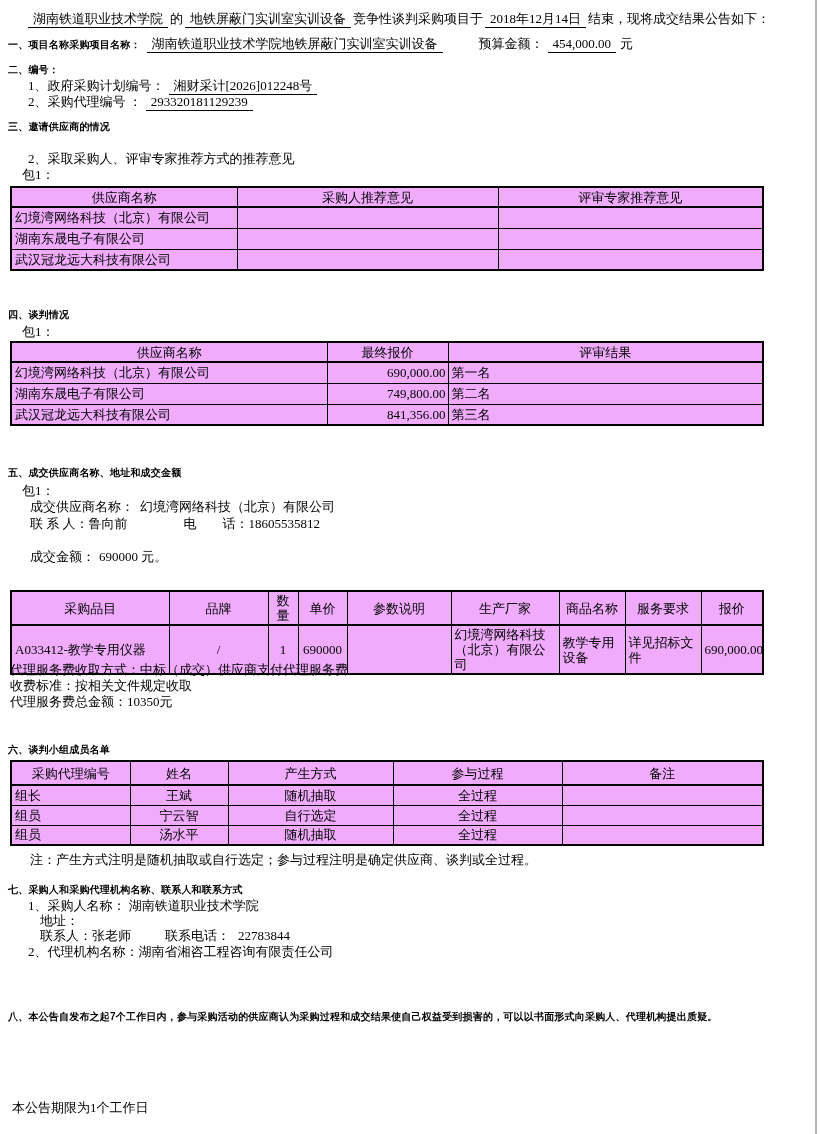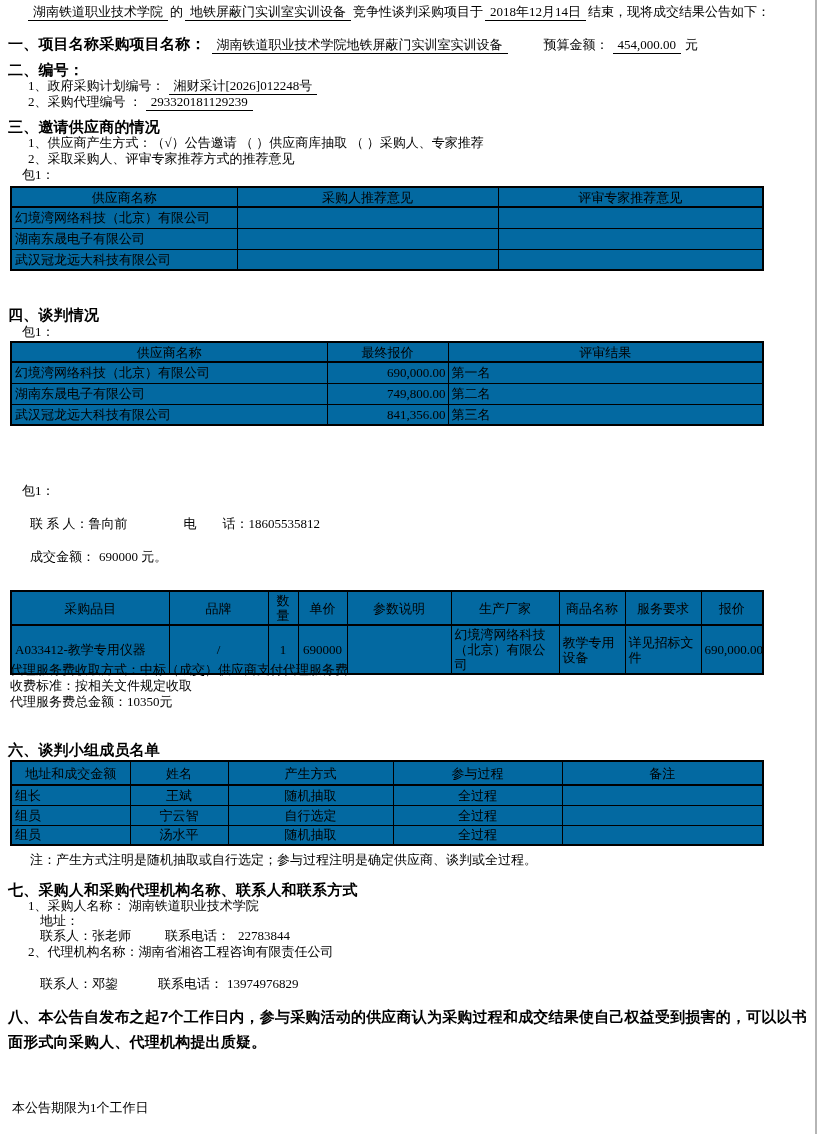--- a/index.html
+++ b/index.html
@@ -1,59 +1,58 @@
 <!DOCTYPE html>
 <html><head>
 <meta charset="utf-8">
 <style>
   *{margin:0;padding:0;box-sizing:border-box}
   html,body{background:#fff}
   body{width:820px;height:1134px;font-family:"Liberation Serif","DejaVu Serif",serif;color:#000}
   .page{position:relative;width:820px;height:1134px;background:#fff;overflow:hidden}
   .abs{position:absolute;font-size:13px;line-height:16px;white-space:nowrap}
-  .h{font-family:"Liberation Sans","DejaVu Sans",sans-serif;font-weight:bold;font-size:15px;letter-spacing:.2px}
+  .h{font-family:"Liberation Sans","DejaVu Sans",sans-serif;font-weight:bold;font-size:10px;letter-spacing:.2px}
   .u{border-bottom:1px solid #000;padding:0 5px 1px}
   .page-edge{position:absolute;top:0;left:815px;width:2px;height:1134px;background:#b5b5b5}
-  table{border-collapse:collapse;table-layout:fixed;position:absolute;left:10px;width:752px;border:2px solid #000;font-size:13px;background:#0369a1}
+  table{border-collapse:collapse;table-layout:fixed;position:absolute;left:10px;width:752px;border:2px solid #000;font-size:13px;background:#f0abfc}
   td{border:1px solid #000;font-weight:normal;padding:1px 3px;overflow:hidden;vertical-align:middle;line-height:15px}
   thead td{text-align:center;border-bottom:2px solid #000;height:20px}
   .t1 tbody td{height:21px}
   .t2 tbody td{height:21px}
   .t3 thead td{height:22px}
   .t3 tbody td{height:44px;white-space:normal}
   .t4 thead td{height:24px}
   .t4 tbody td{height:20px}
   .tl{text-align:left}.tc{text-align:center}.tr{text-align:right;padding-right:2px}
   .wrap{white-space:normal}
   .gap36{margin-left:36px}.gap56{margin-left:56px}.gap46{margin-left:46px}
   .gap34{margin-left:34px}.gap40{margin-left:40px}.gap8{margin-left:8px}.gap4{margin-left:4px}.gap6{margin-left:6px}
 </style>
 </head>
 <body>
 
 <div class="page">
 
-  <div class="abs" style="top:4px;left:0;text-indent:28px;width:681px">
+  <div class="abs" style="top:11px;left:0;text-indent:28px;width:681px">
     <span class="u">湖南铁道职业技术学院</span><span style="padding:0 2px">的</span><span class="u">地铁屏蔽门实训室实训设备</span><span style="padding:0 2px">竞争性谈判采购项目于</span><span class="u">2018年12月14日</span><span style="padding:0 2px">结束，现将成交结果公告如下：</span>
   </div>
 
   <div class="abs" style="top:36px;left:8px">
     <span class="h">一、项目名称采购项目名称：</span><span class="u gap6">湖南铁道职业技术学院地铁屏蔽门实训室实训设备</span><span class="gap36">预算金额：</span><span class="u gap4">454,000.00</span><span class="gap4">元</span>
   </div>
 
   <div class="abs h" style="top:62px;left:8px">二、编号：</div>
   <div class="abs" style="top:78px;left:28px">
     <span>1、政府采购计划编号：</span><span class="u gap4">湘财采计[2026]012248号</span>
   </div>
   <div class="abs" style="top:94px;left:28px">
     <span>2、采购代理编号 ：</span><span class="u gap4">293320181129239</span>
   </div>
 
   <div class="abs h" style="top:119px;left:8px">三、邀请供应商的情况</div>
-  <div class="abs" style="top:135px;left:28px">1、供应商产生方式：（√）公告邀请 （ ）供应商库抽取 （ ）采购人、专家推荐</div>
   <div class="abs" style="top:151px;left:28px">2、采取采购人、评审专家推荐方式的推荐意见</div>
   <div class="abs" style="top:167px;left:22px">包1：</div>
 
   <table class="t1" style="top:186px">
     <colgroup>
         <col style="width:226px">
         <col style="width:261px">
         <col style="width:265px">
       </colgroup>
     <thead>
@@ -110,21 +109,25 @@
           <td class="tl">第二名</td>
         </tr>
       <tr>
           <td class="tl">武汉冠龙远大科技有限公司</td>
           <td class="tr">841,356.00</td>
           <td class="tl">第三名</td>
         </tr>
     </tbody>
   </table>
 
+  <div class="abs h" style="top:465px;left:8px">五、成交供应商名称、地址和成交金额</div>
   <div class="abs" style="top:483px;left:22px">包1：</div>
+  <div class="abs" style="top:499px;left:30px">
+    <span>成交供应商名称：</span><span class="gap6">幻境湾网络科技（北京）有限公司</span>
+  </div>
   <div class="abs" style="top:516px;left:30px">
     <span>联 系 人：</span><span>鲁向前</span><span class="gap56">电　　话：</span><span>18605535812</span>
   </div>
   <div class="abs" style="top:549px;left:30px">
     <span>成交金额：</span><span class="gap4">690000 元。</span>
   </div>
 
   <table class="t3" style="top:590px">
     <colgroup>
         <col style="width:158px">
@@ -174,21 +177,21 @@
   <table class="t4" style="top:760px">
     <colgroup>
         <col style="width:119px">
         <col style="width:98px">
         <col style="width:165px">
         <col style="width:169px">
         <col style="width:201px">
       </colgroup>
     <thead>
       <tr>
-        <td>地址和成交金额</td>
+        <td>采购代理编号</td>
         <td>姓名</td>
         <td>产生方式</td>
         <td>参与过程</td>
         <td>备注</td>
       </tr>
     </thead>
     <tbody>
       <tr>
           <td class="tl">组长</td>
           <td class="tc">王斌</td>
@@ -215,22 +218,19 @@
 
   <div class="abs h" style="top:882px;left:8px">七、采购人和采购代理机构名称、联系人和联系方式</div>
 
   <div class="abs" style="top:852px;left:30px">注：产生方式注明是随机抽取或自行选定；参与过程注明是确定供应商、谈判或全过程。</div>
   <div class="abs" style="top:898px;left:28px">1、采购人名称： 湖南铁道职业技术学院</div>
   <div class="abs" style="top:913px;left:40px">地址：</div>
   <div class="abs" style="top:928px;left:40px">
     <span>联系人：张老师</span><span class="gap34">联系电话：</span><span class="gap8">22783844</span>
   </div>
   <div class="abs" style="top:944px;left:28px">2、代理机构名称：湖南省湘咨工程咨询有限责任公司</div>
-  <div class="abs" style="top:976px;left:40px">
-    <span>联系人：邓鋆</span><span class="gap40">联系电话：</span><span class="gap4">13974976829</span>
-  </div>
 
   <div class="abs h wrap" style="top:1004px;left:8px;width:800px;line-height:25px">八、本公告自发布之起7个工作日内，参与采购活动的供应商认为采购过程和成交结果使自己权益受到损害的，可以以书面形式向采购人、代理机构提出质疑。</div>
 
   <div class="abs" style="top:1100px;left:12px">本公告期限为1个工作日</div>
 
   <div class="page-edge"></div>
 </div>
 
 </body></html>

